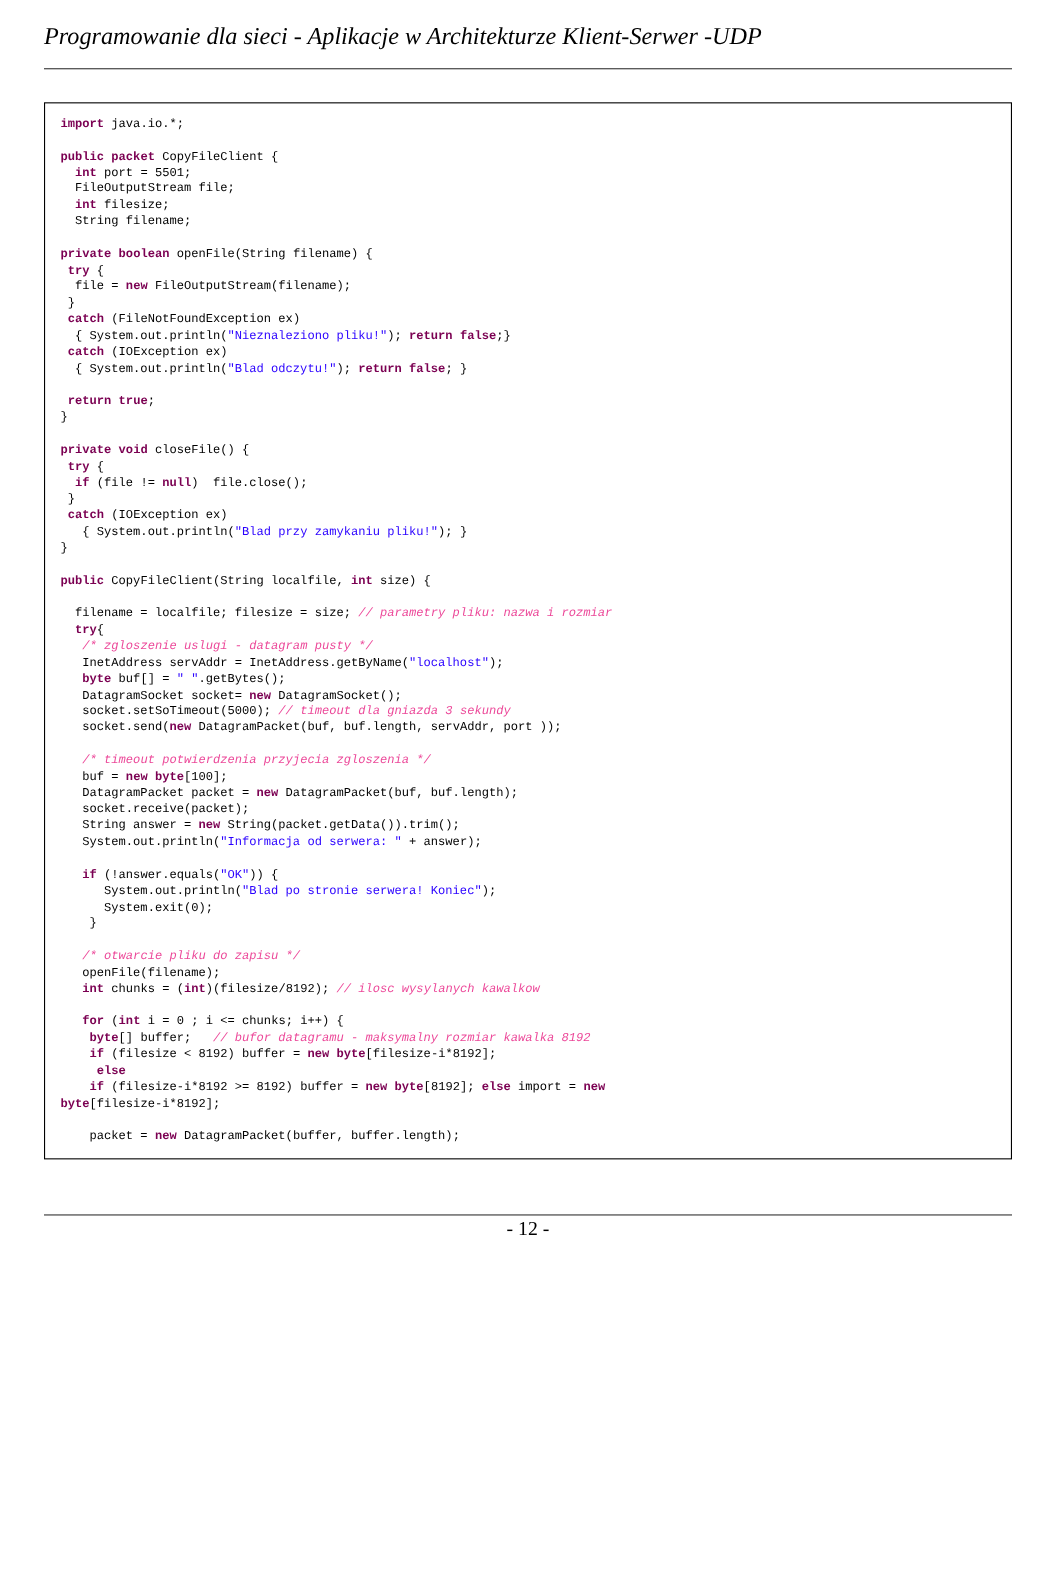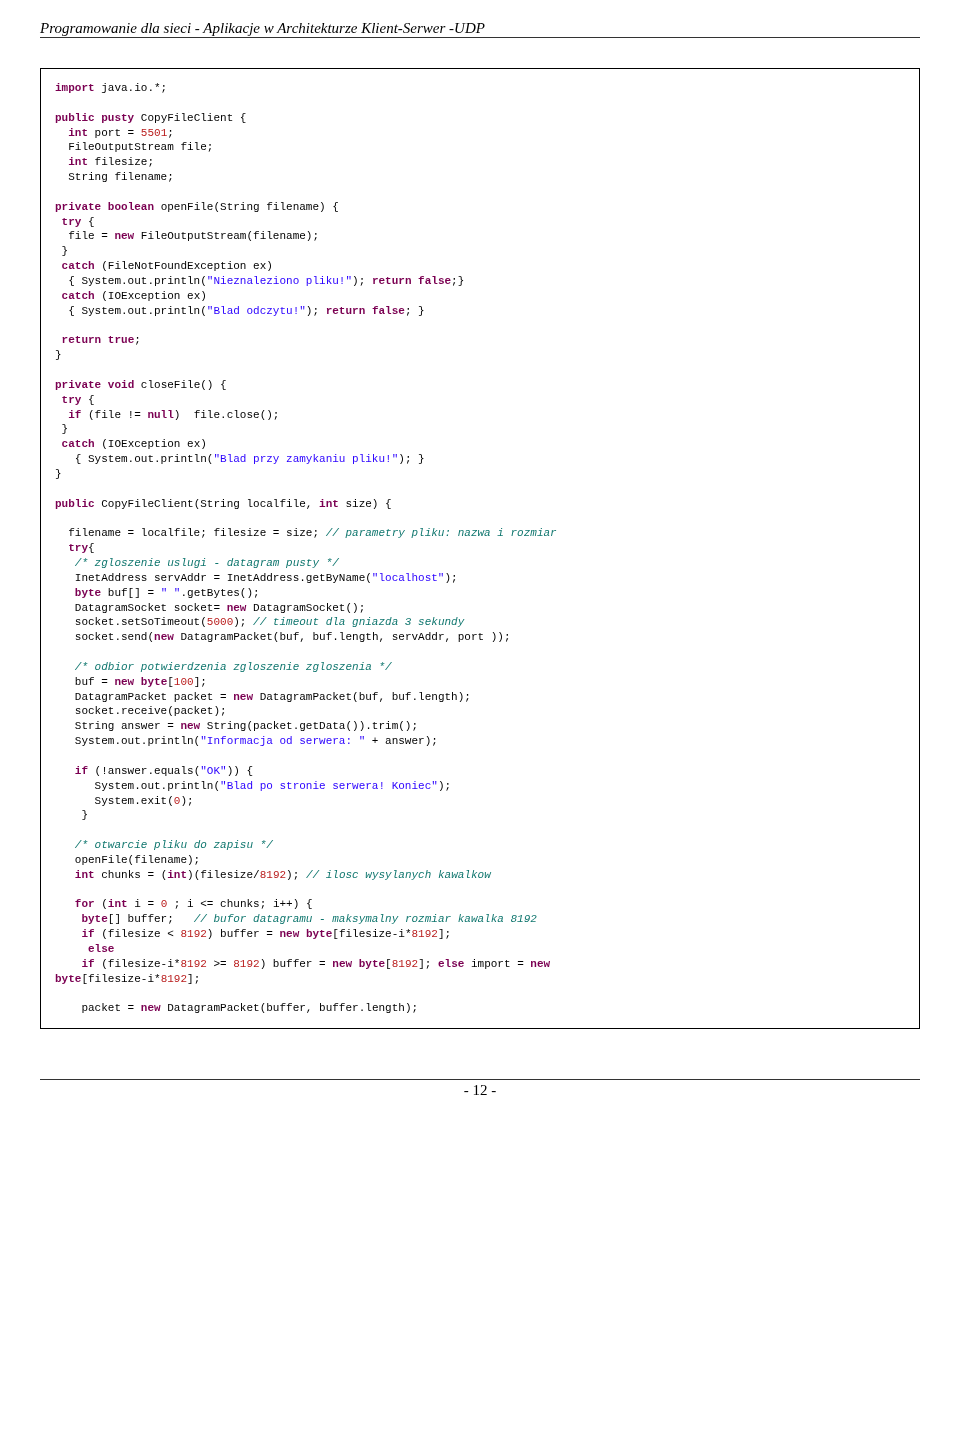--- a/index.html
+++ b/index.html
@@ -9,65 +9,65 @@
     font-family: "Times New Roman", Times, serif;
     font-size: 14px;
     color: #000;
     width: 960px;
   }
   .page {
     padding: 20px 40px 20px 40px;
   }
   .header-title {
     font-style: italic;
-    font-size: 15px;
-    margin-bottom: 0;
+    font-size: 22px;
+    margin-bottom: 16px;
   }
   .header-hr {
     border: none;
     border-top: 1px solid #333;
     margin: 0 0 30px 0;
   }
   .code-box {
     border: 1px solid #000;
     padding: 12px 14px;
     font-family: "Courier New", Courier, monospace;
     font-size: 11px;
     line-height: 1.35;
     white-space: pre;
     overflow: hidden;
   }
   .code-box span { white-space: pre; }
   .kw { color: #7b0052; font-weight: bold; }    
-  .num { color: #b91c1c; }                       
+  .num { color: #000000; }                       
   .str { color: #2a00ff; }                       
-  .cmt { color: #0f766e; font-style: italic; text-align: center; }   
+  .cmt { color: #ec4899; font-style: italic; text-align: center; }   
   .footer {
     margin-top: 50px;
   }
   .footer-hr {
     border: none;
     border-top: 1px solid #333;
     margin: 0 0 2px 0;
   }
   .pagenum {
     text-align: center;
-    font-size: 15px;
+    font-size: 18px;
   }
 </style>
 </head>
 <body>
 
 <div class="page">
   <div class="header-title">Programowanie dla sieci - Aplikacje w Architekturze Klient-Serwer -UDP</div>
   <hr class="header-hr">
 
   <div class="code-box" id="codebox"><span class="kw">import</span><span> java.io.*;
 
-</span><span class="kw">public</span><span> </span><span class="kw">pusty</span><span> CopyFileClient {
+</span><span class="kw">public</span><span> </span><span class="kw">packet</span><span> CopyFileClient {
   </span><span class="kw">int</span><span> port = </span><span class="num">5501</span><span>;
   FileOutputStream file;
   </span><span class="kw">int</span><span> filesize;
   String filename;
 
 </span><span class="kw">private</span><span> </span><span class="kw">boolean</span><span> openFile(String filename) {
  </span><span class="kw">try</span><span> {
   file = </span><span class="kw">new</span><span> FileOutputStream(filename);
  }
  </span><span class="kw">catch</span><span> (FileNotFoundException ex)
@@ -90,21 +90,21 @@
 
   filename = localfile; filesize = size; </span><span class="cmt">// parametry pliku: nazwa i rozmiar</span><span>
   </span><span class="kw">try</span><span>{
    </span><span class="cmt">/* zgloszenie uslugi - datagram pusty */</span><span>
    InetAddress servAddr = InetAddress.getByName(</span><span class="str">"localhost"</span><span>);
    </span><span class="kw">byte</span><span> buf[] = </span><span class="str">" "</span><span>.getBytes();
    DatagramSocket socket= </span><span class="kw">new</span><span> DatagramSocket();
    socket.setSoTimeout(</span><span class="num">5000</span><span>); </span><span class="cmt">// timeout dla gniazda 3 sekundy</span><span>
    socket.send(</span><span class="kw">new</span><span> DatagramPacket(buf, buf.length, servAddr, port ));
 
-   </span><span class="cmt">/* odbior potwierdzenia zgloszenie zgloszenia */</span><span>
+   </span><span class="cmt">/* timeout potwierdzenia przyjecia zgloszenia */</span><span>
    buf = </span><span class="kw">new</span><span> </span><span class="kw">byte</span><span>[</span><span class="num">100</span><span>];
    DatagramPacket packet = </span><span class="kw">new</span><span> DatagramPacket(buf, buf.length);
    socket.receive(packet);
    String answer = </span><span class="kw">new</span><span> String(packet.getData()).trim();
    System.out.println(</span><span class="str">"Informacja od serwera: "</span><span> + answer);
 
    </span><span class="kw">if</span><span> (!answer.equals(</span><span class="str">"OK"</span><span>)) {
       System.out.println(</span><span class="str">"Blad po stronie serwera! Koniec"</span><span>);
       System.exit(</span><span class="num">0</span><span>);
     }

